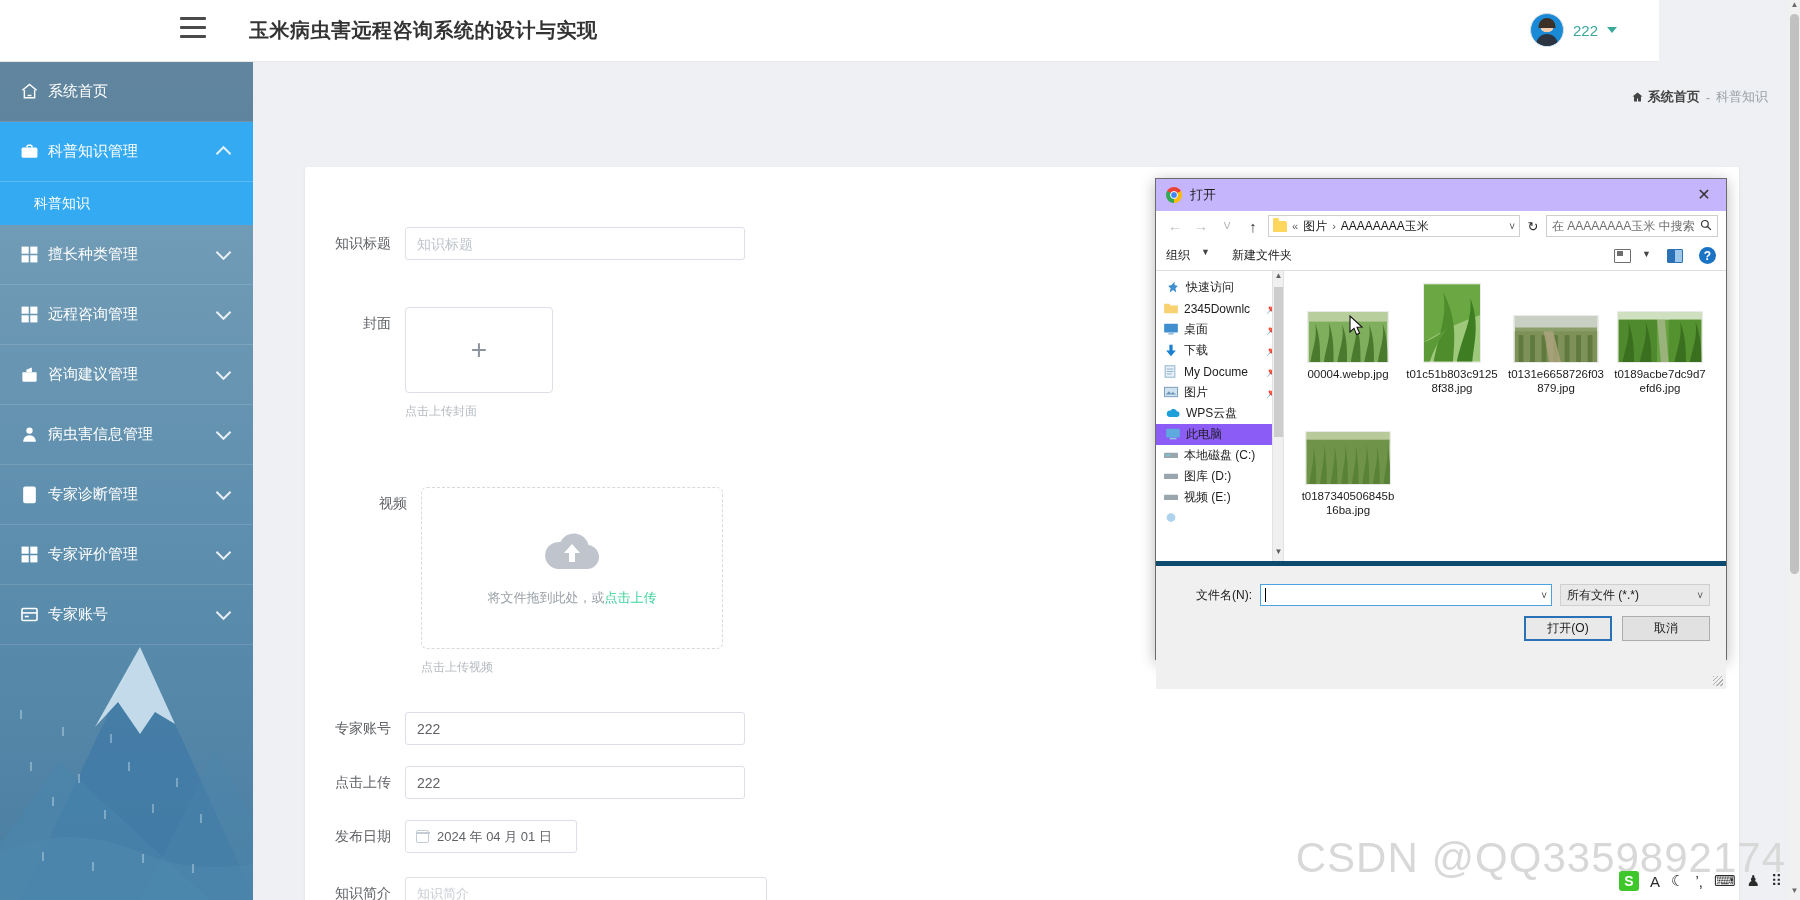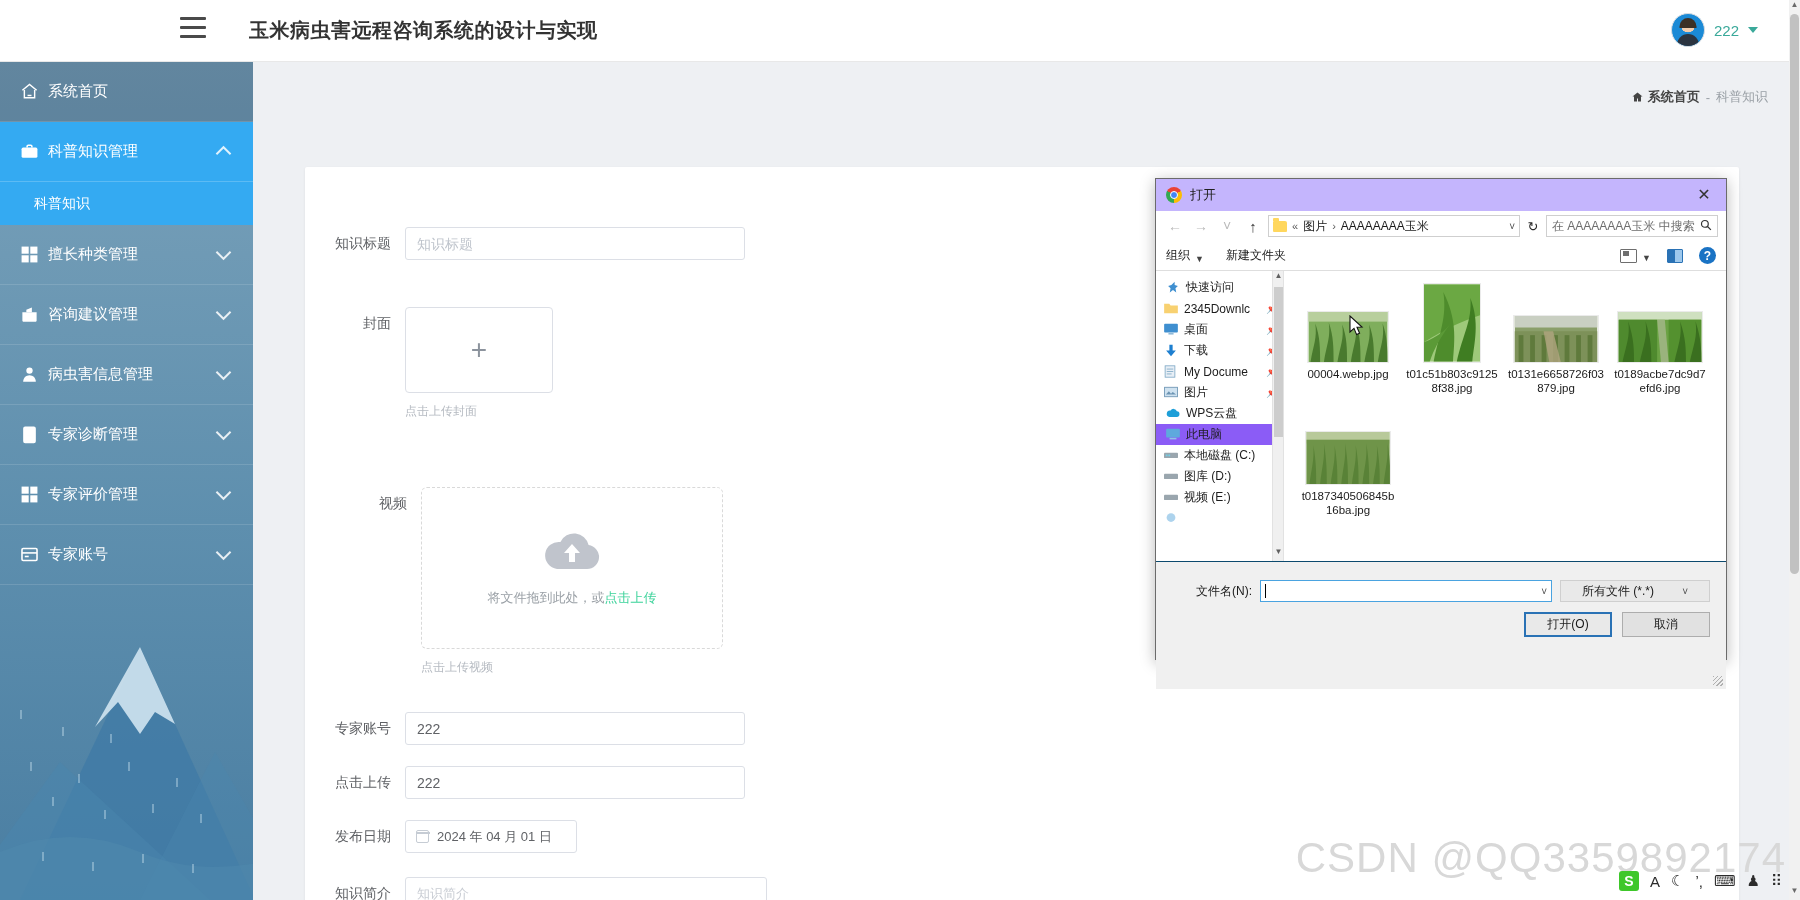--- a/index.html
+++ b/index.html
@@ -7,21 +7,21 @@
     margin: 0; padding: 0;
     width: 1800px; height: 900px;
     overflow: hidden;
     font-family: "Liberation Sans", "DejaVu Sans", sans-serif;
     background: #f0f2f5;
   }
   #app { position: relative; width: 1800px; height: 900px; overflow: hidden; background:#eef0f3; }
 
   
   .topbar {
-    position: absolute; left: 0; top: 0; width: 1800px; height: 62px;
+    position: absolute; left: 0; top: 0; width: 1659px; height: 62px;
     background: #fff; border-bottom: 1px solid #e8e8e8; z-index: 30;
   }
   .hamburger {
     position: absolute; left: 180px; top: 17px; width: 30px; height: 26px;
     cursor: pointer;
   }
   .hamburger span {
     display: block; height: 3px; background: #4a4a4a; border-radius: 1px;
     margin-bottom: 6px;
   }
@@ -181,21 +181,21 @@
   .refresh-btn { width:18px;text-align:center;font-size:13px;color:#2a2a2a;cursor:pointer;}
   .searchbar {
     width: 172px; height: 22px; border: 1px solid #cfcfcf; background: #fff;
     display: flex; align-items: center; padding: 0 5px; font-size: 12px; color: #6d6d6d;
   }
   .search-ic { margin-left:auto; font-size: 12px; color: #333; }
   .fd-toolbar {
     height: 30px; background: #fff; border-bottom: 1px solid #dedede;
     display: flex; align-items: center; padding: 0 10px; font-size: 12px; color: #1a1a1a; gap: 22px;
   }
-  .tb-item { cursor: pointer; display:flex; align-items:flex-end; gap:5px; }
+  .tb-item { cursor: pointer; display:flex; align-items:flex-start; gap:11px; }
   .tb-caret { font-size:9px; color:#444; }
   .tb-right { margin-left: auto; display: flex; align-items: center; gap: 16px; }
   .view-ic { width:17px;height:14px;border:1.5px solid #6e6e6e;border-radius:1px;position:relative;}
   .view-ic::before{content:"";position:absolute;left:1.5px;top:1.5px;width:6px;height:5px;background:#6e6e6e;}
   .pane-ic { width:16px;height:14px;border:1.5px solid #2a72b5;border-radius:1px;display:flex;}
   .pane-ic i{display:block;width:50%;height:100%;background:#2a72b5;}
   .pane-ic i:last-child{background:#9ec8ec;}
   .help-ic { width:17px;height:17px;border-radius:50%;background:#1a73c4;color:#fff;font-size:12px;
              display:flex;align-items:center;justify-content:center;font-weight:700;}
   .fd-body { display: flex; height: 290px; background: #fff; }
@@ -215,32 +215,32 @@
     position:absolute; right:0; top:0; width: 11px; height: 100%; background: #f0f0f0;
     border-left: 1px solid #e2e2e2;
   }
   .tree-scroll .thumb { position:absolute; left:1px; top: 16px; width: 9px; height: 150px; background: #cdcdcd; }
   .tree-scroll .ar { position:absolute; left:0; width:11px; height:14px; text-align:center; font-size:8px; color:#606060; }
   .fd-files { flex: 1; background: #fff; padding: 12px 0 0 12px; position: relative; display: flex; flex-wrap: wrap; align-content: flex-start; }
   .file-cell { width: 104px; height: 122px; display: flex; flex-direction: column; align-items: center; cursor: pointer; }
   .thumb-wrap { height: 80px; display:flex; align-items:flex-end; justify-content:center; }
   .thumb-img { display:block; border: 1px solid rgba(0,0,0,0.08); }
   .file-label { font-size: 11.5px; color: #1b1b1b; text-align: center; line-height: 14px; width: 96px; word-break: break-all; margin-top: 4px;}
-  .fd-footer { background: #f0f0f0; height: 128px; position: relative; border-top:1px solid #0c4a6e;}
+  .fd-footer { background: #f0f0f0; height: 128px; position: relative; border-top:5px solid #0c4a6e;}
   .fn-row { position:absolute; left: 0; right: 16px; top: 18px; display: flex; align-items: center; justify-content: flex-end; gap: 8px; }
   .fn-label { font-size: 12px; color: #1a1a1a; }
   .fn-input {
     width: 292px; height: 22px; border: 1px solid #4aa3e0; background: #fff;
     display: flex; align-items: center; padding: 0 4px; position: relative;
   }
   .fn-caret-blink { width:1px; height:14px; background:#000; }
   .fn-dd-caret { margin-left:auto; font-size:10px; color:#4a4a4a;}
   .fn-type {
     width: 150px; height: 22px; border: 1px solid #cfcfcf; background: #e9e9e9;
-    display: flex; align-items: center; padding: 0 21px; font-size: 12px; color: #1a1a1a; text-align: right;
+    display: flex; align-items: center; padding: 0 6px; font-size: 12px; color: #1a1a1a; text-align: right;
   }
   .btn-row { position: absolute; right: 16px; top: 50px; display: flex; gap: 10px; }
   .dlg-btn {
     width: 88px; height: 25px; font-size: 12px; color: #1a1a1a; background: #e1e1e1;
     border: 1px solid #adadad; display: flex; align-items: center; justify-content: center; cursor: pointer;
   }
   .dlg-btn.primary { background: #e9e9e9; border: 2px solid #2a72b5; }
   .resize-grip { position:absolute; right: 3px; bottom: 3px; width: 10px; height: 10px;
     background: repeating-linear-gradient(135deg, #b0b0b0 0 1px, transparent 1px 3px); }
 
@@ -353,20 +353,32 @@
             <rect x="2" y="2" width="9" height="9"></rect>
               <rect x="13" y="2" width="9" height="9"></rect>
             <rect x="2" y="13" width="9" height="9"></rect>
               <rect x="13" y="13" width="9" height="9"></rect>
           </svg>
         </span>
         <span class="mi-label">擅长种类管理</span>
         <span class="chev"></span>
       </div>
 
+      <div class="menu-item">
+        <span class="mi-icon">
+          <svg class="ic-grid" viewBox="0 0 24 24" fill="#fff">
+            <rect x="2" y="2" width="9" height="9"></rect>
+              <rect x="13" y="2" width="9" height="9"></rect>
+            <rect x="2" y="13" width="9" height="9"></rect>
+              <rect x="13" y="13" width="9" height="9"></rect>
+          </svg>
+        </span>
+        <span class="mi-label">远程咨询管理</span>
+        <span class="chev"></span>
+      </div>
 
       <div class="menu-item">
         <span class="mi-icon">
           <svg class="ic-bag" viewBox="0 0 24 24" fill="#fff">
             <path d="M3 9h18v11a1 1 0 0 1-1 1H4a1 1 0 0 1-1-1V9z"></path>
             <path d="M8 9V6l7-3v6"></path>
           </svg>
         </span>
         <span class="mi-label">咨询建议管理</span>
         <span class="chev"></span>

